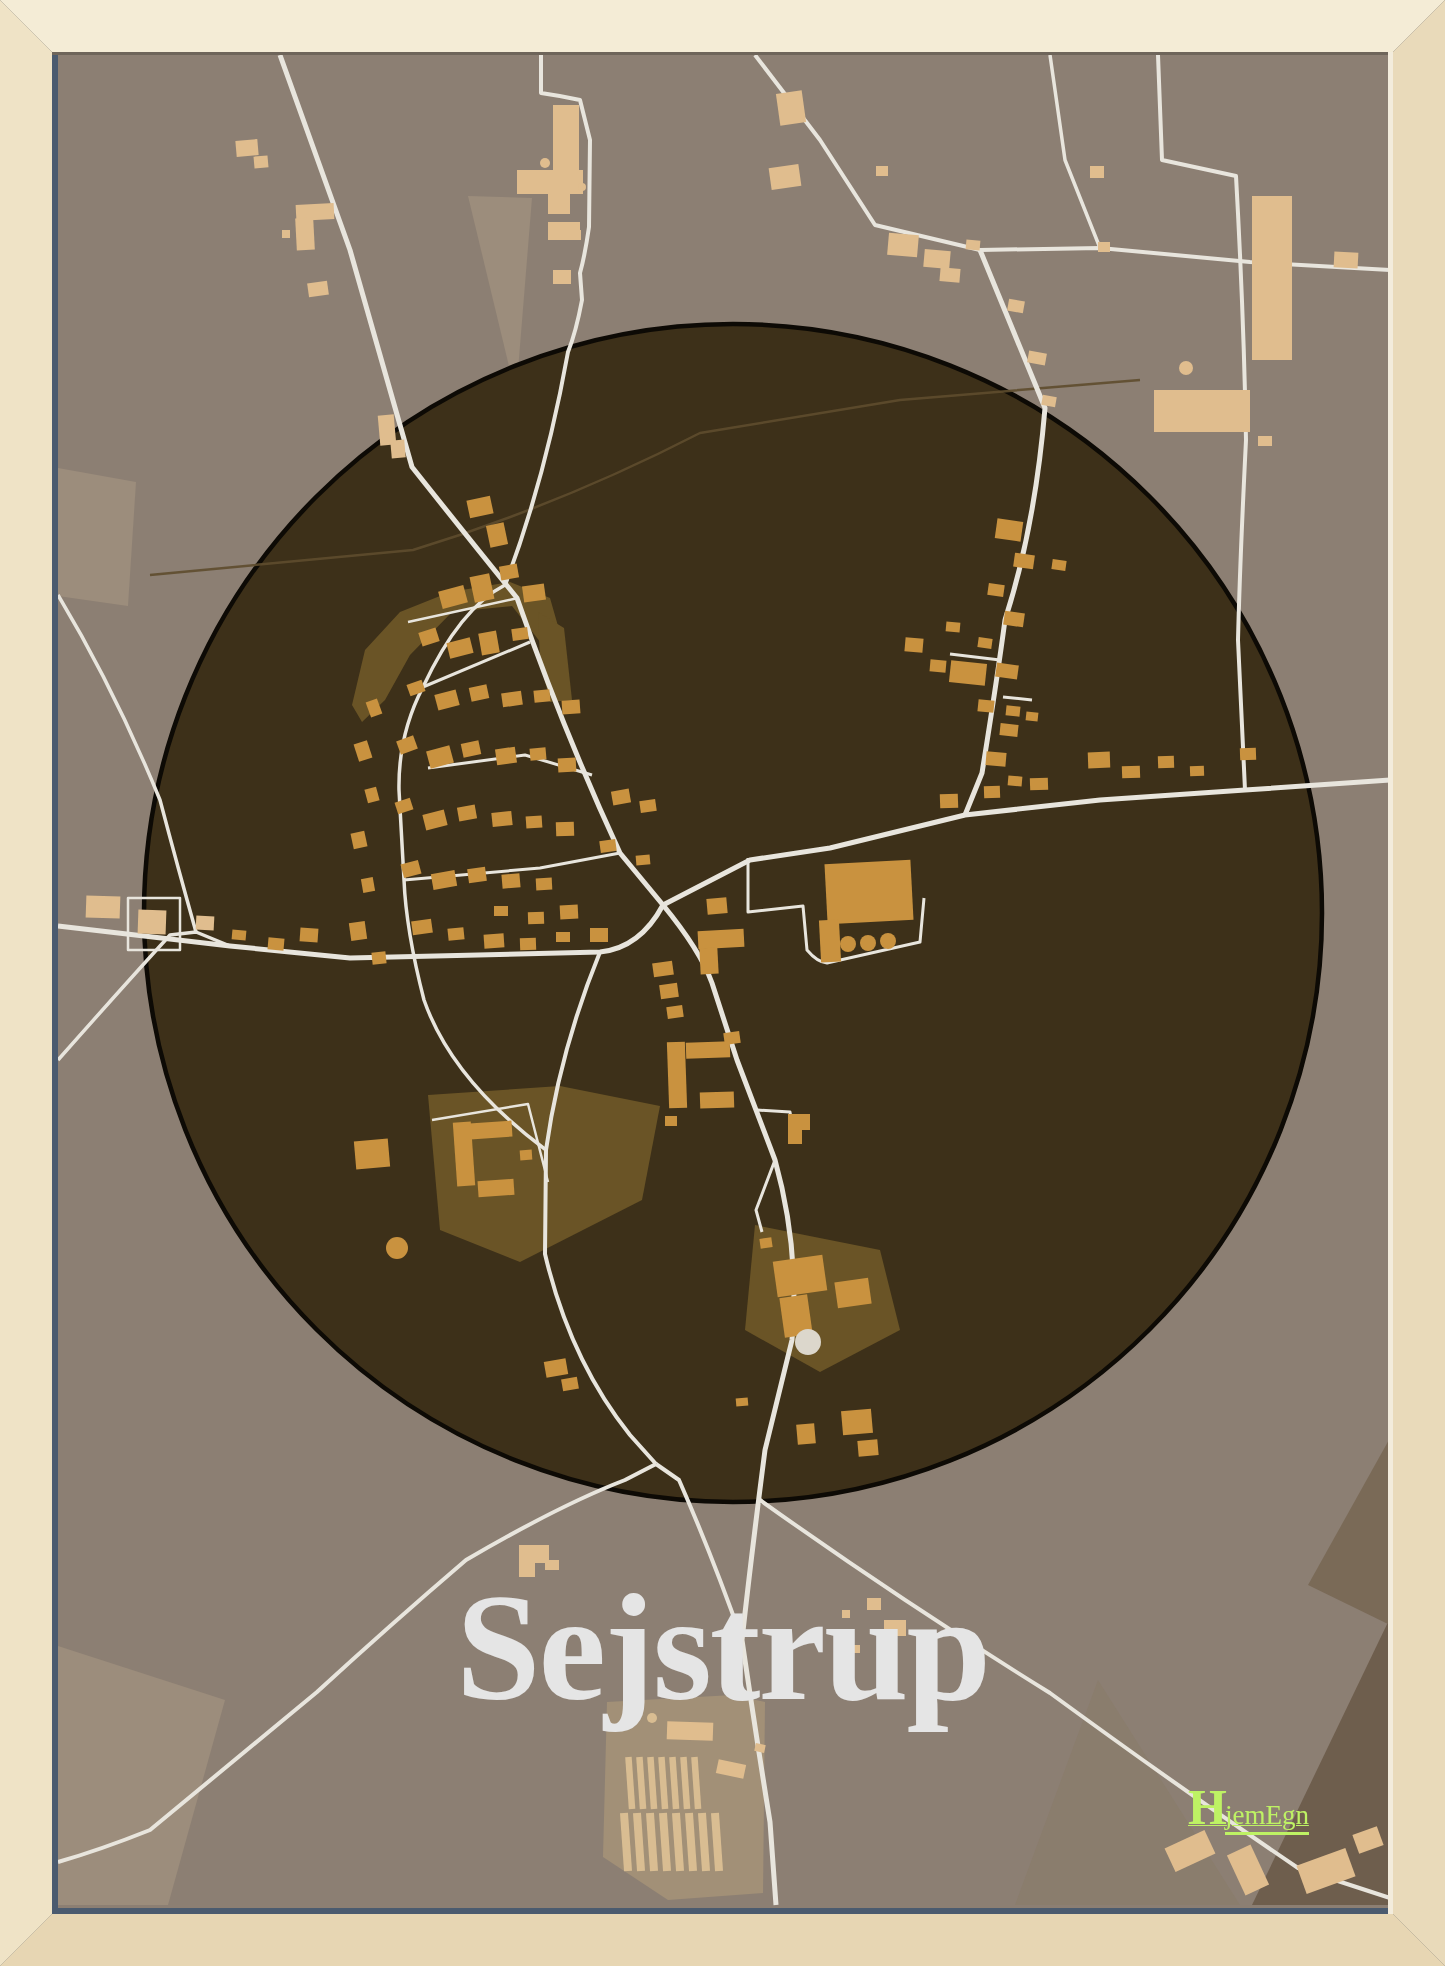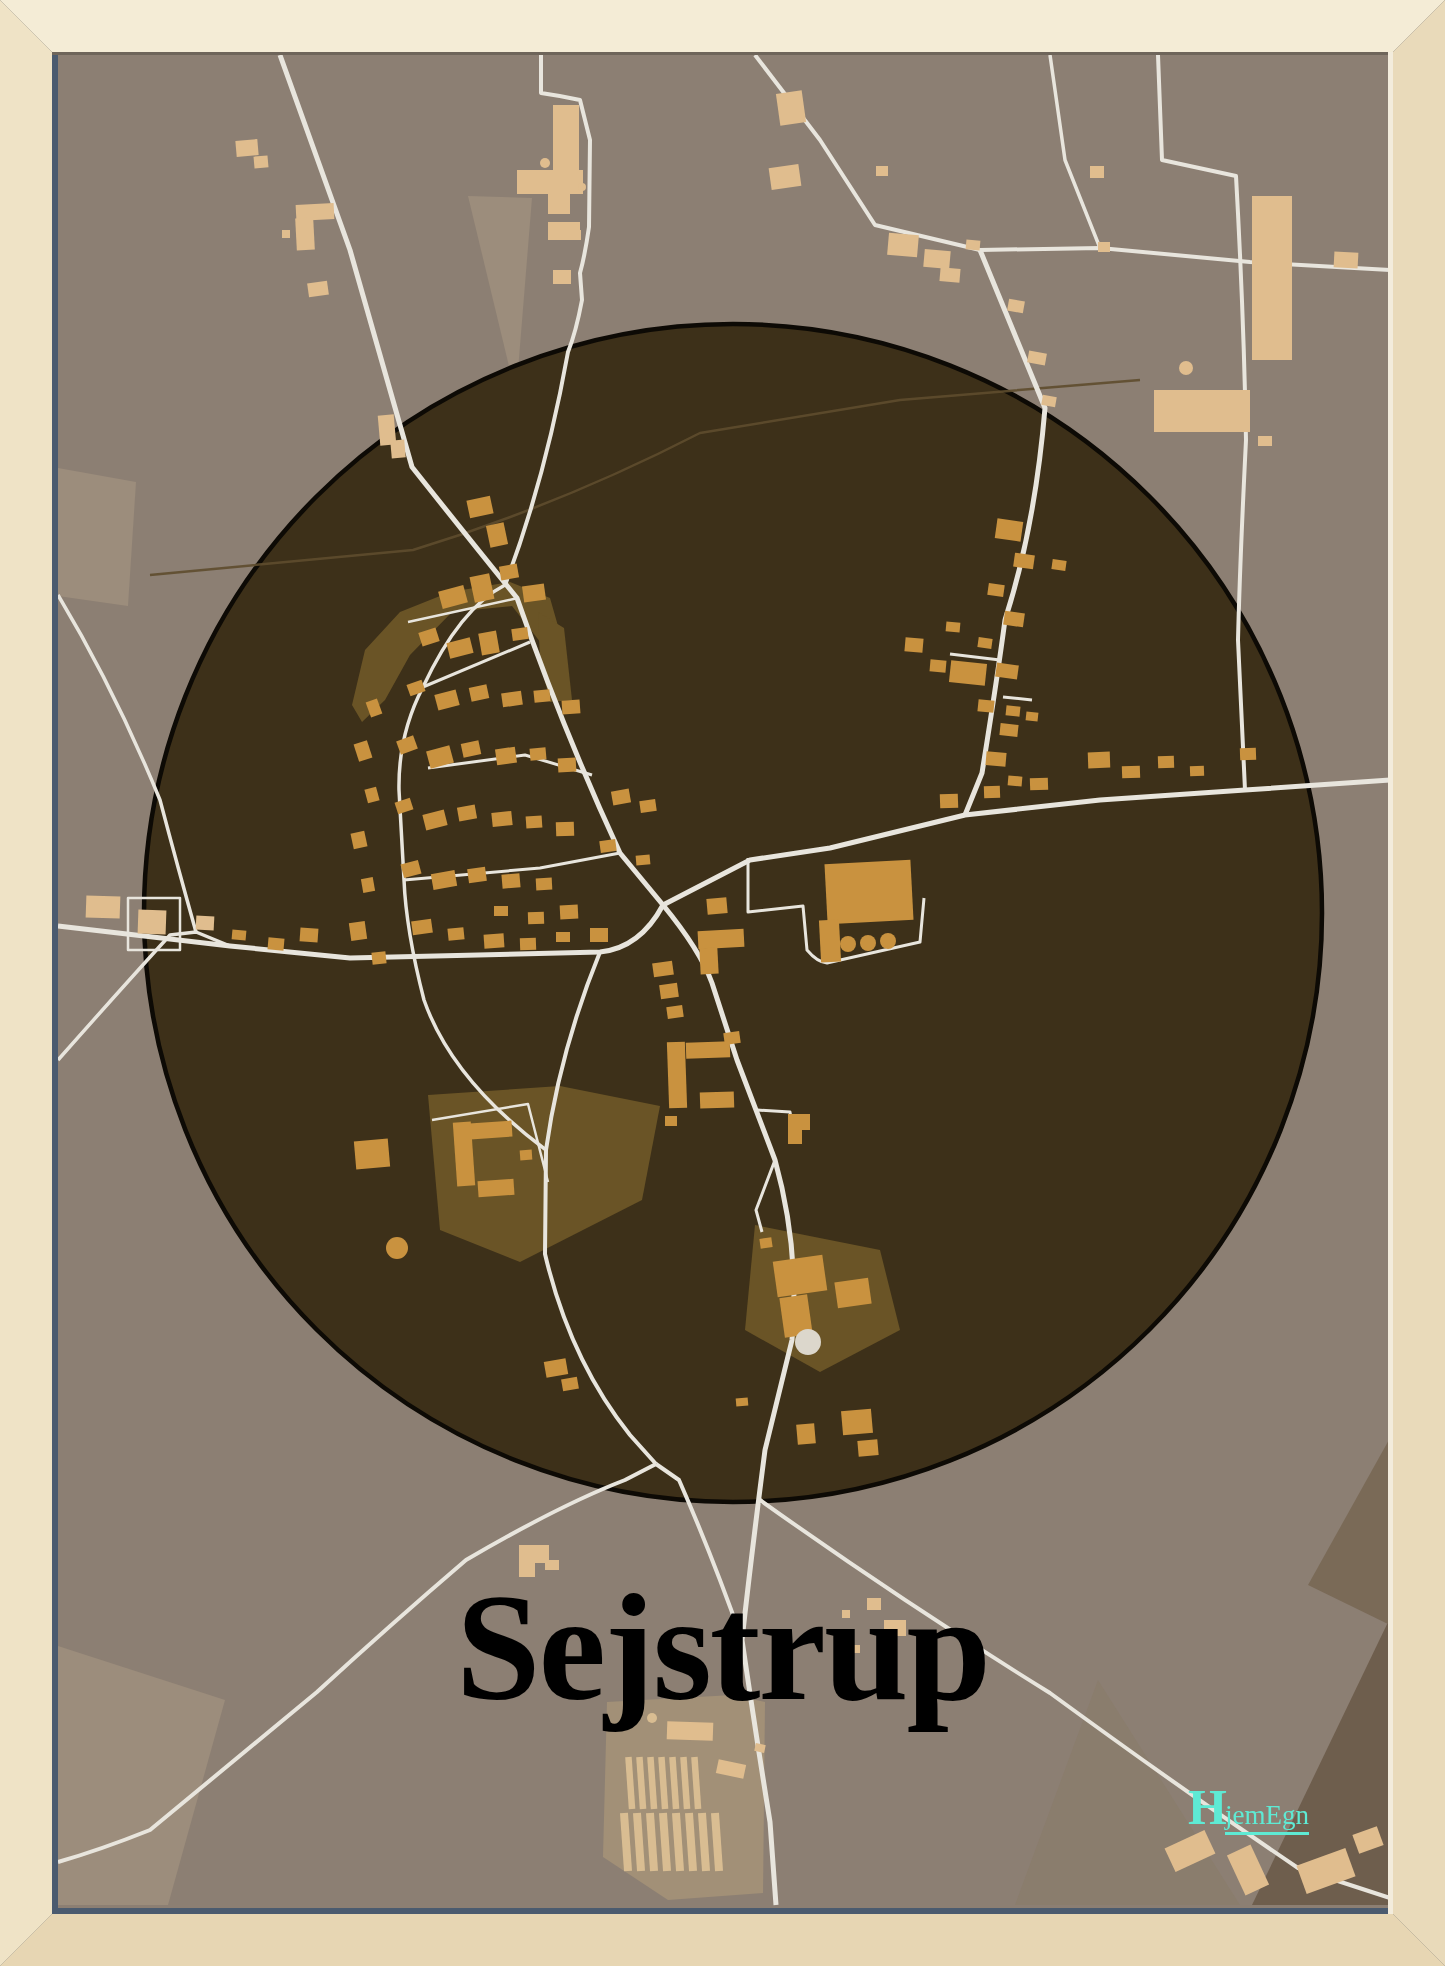--- a/index.html
+++ b/index.html
@@ -250,15 +250,15 @@
       </g>
       <polygon points="0,0 1445,0 1393,52 52,52" fill="#f4ecd6"></polygon>
       <polygon points="0,1966 1445,1966 1393,1914 52,1914" fill="#e7d6b3"></polygon>
       <polygon points="0,0 52,52 52,1914 0,1966" fill="#efe3c6"></polygon>
       <polygon points="1445,0 1445,1966 1393,1914 1393,52" fill="#e9daba"></polygon>
       <rect x="52" y="52" width="6" height="1862" fill="#4b5b6f"></rect>
       <rect x="52" y="1908" width="1341" height="6" fill="#4b5b6f"></rect>
       <rect x="52" y="52" width="1341" height="3" fill="#6e655a"></rect>
       <rect x="1388" y="52" width="5" height="1862" fill="#f3ecdc"></rect>
     </svg>
-  <div id="title" style="color: #000000;">Sejstrup</div>
-  <div id="brand" style="color: #5eead4;"><span class="big">H</span><span class="small">jemEgn</span></div>
+  <div id="title" style="color: #e5e5e5;">Sejstrup</div>
+  <div id="brand" style="color: #bef264; text-decoration: underline;"><span class="big">H</span><span class="small">jemEgn</span></div>
 </div>
 
 </body></html>

